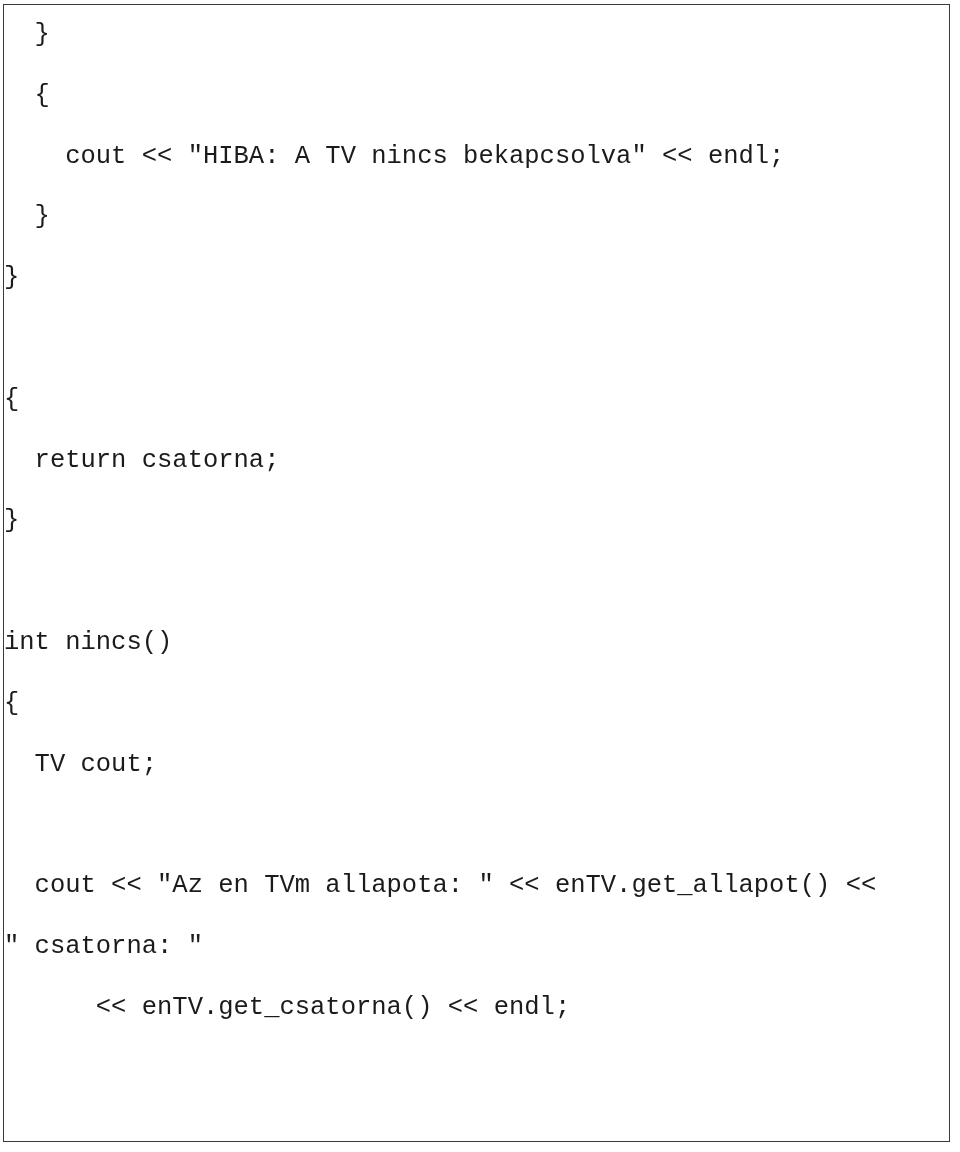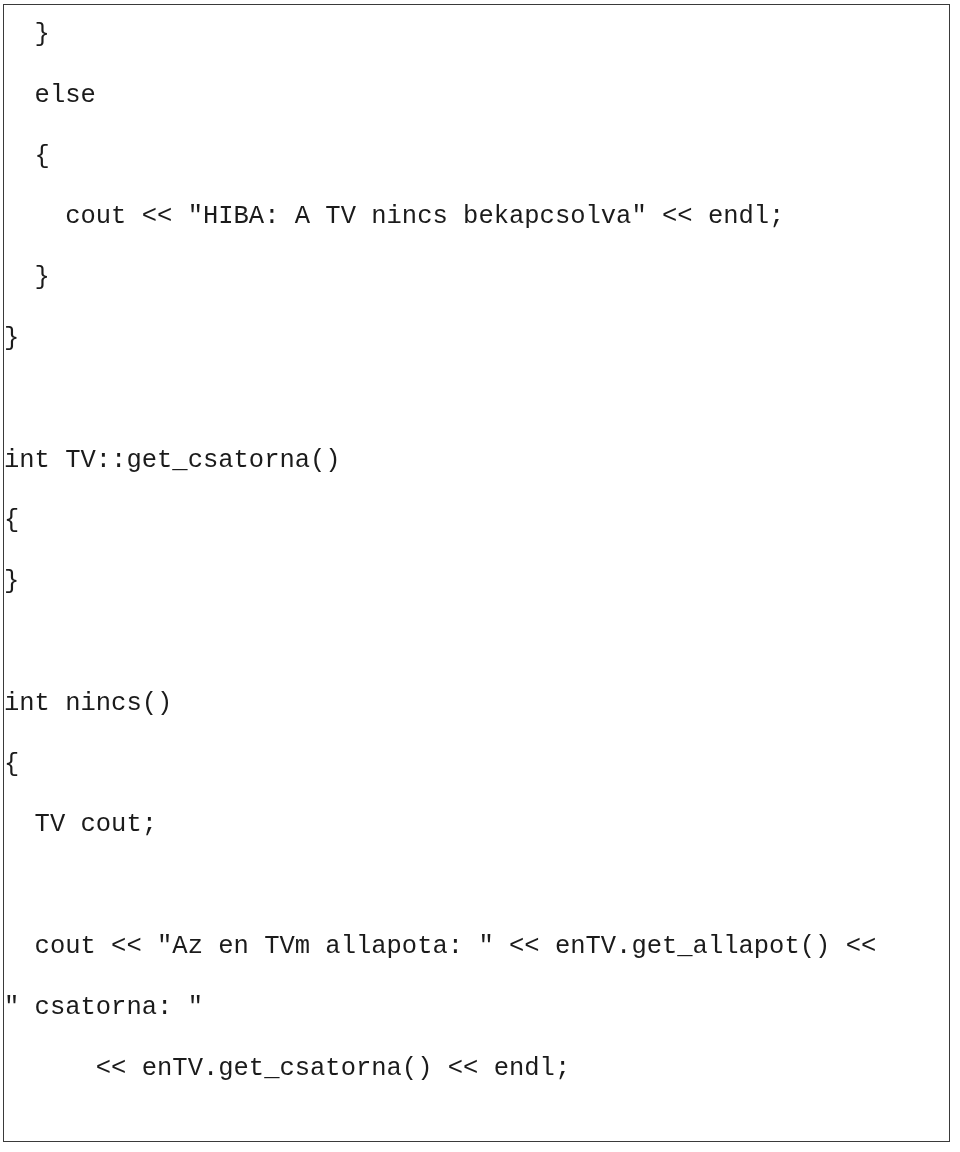--- a/index.html
+++ b/index.html
@@ -57,28 +57,27 @@
     color: transparent;
   }
 </style>
 </head>
 <body>
 
 <div id="page" style="background: rgb(255, 255, 255);">
   <div id="code-frame" style="border-color: rgb(58, 58, 58);">
     <div id="code-listing" style="color: rgb(27, 27, 27);">
         <span class="code-line">  }</span>
-        <span class="code-line">  else</span>
         <span class="code-line">  {</span>
         <span class="code-line">    cout &lt;&lt; "HIBA: A TV nincs bekapcsolva" &lt;&lt; endl;</span>
         <span class="code-line">  }</span>
         <span class="code-line">}</span>
         <span class="code-line blank">&nbsp;</span>
-        <span class="code-line">int TV::get_csatorna()</span>
         <span class="code-line">{</span>
+        <span class="code-line">  return csatorna;</span>
         <span class="code-line">}</span>
         <span class="code-line blank">&nbsp;</span>
         <span class="code-line">int nincs()</span>
         <span class="code-line">{</span>
         <span class="code-line">  TV cout;</span>
         <span class="code-line blank">&nbsp;</span>
         <span class="code-line">  cout &lt;&lt; "Az en TVm allapota: " &lt;&lt; enTV.get_allapot() &lt;&lt;</span>
         <span class="code-line">" csatorna: "</span>
         <span class="code-line">      &lt;&lt; enTV.get_csatorna() &lt;&lt; endl;</span>
       </div>

